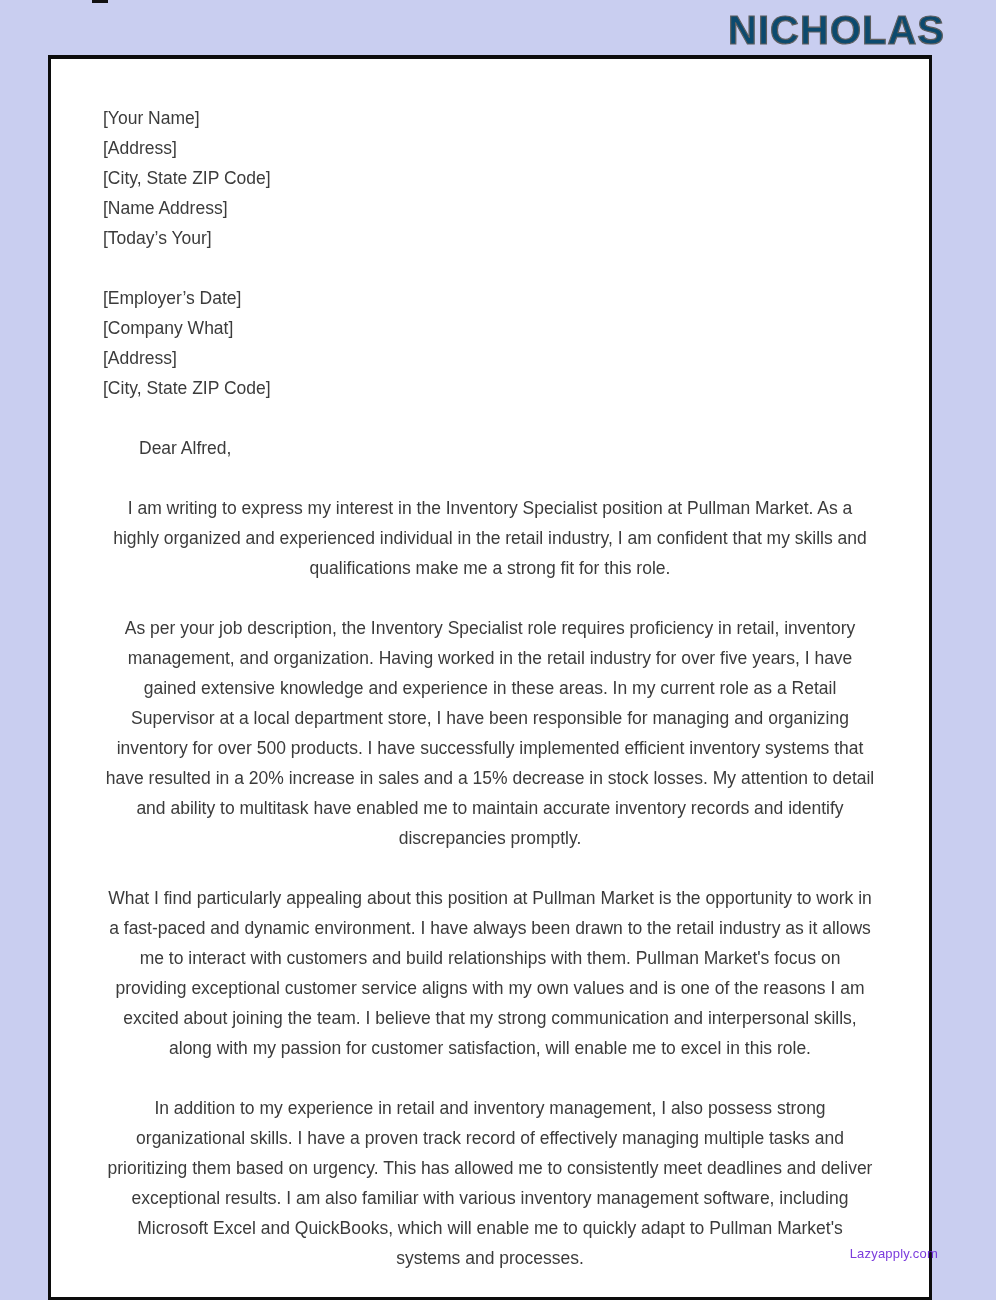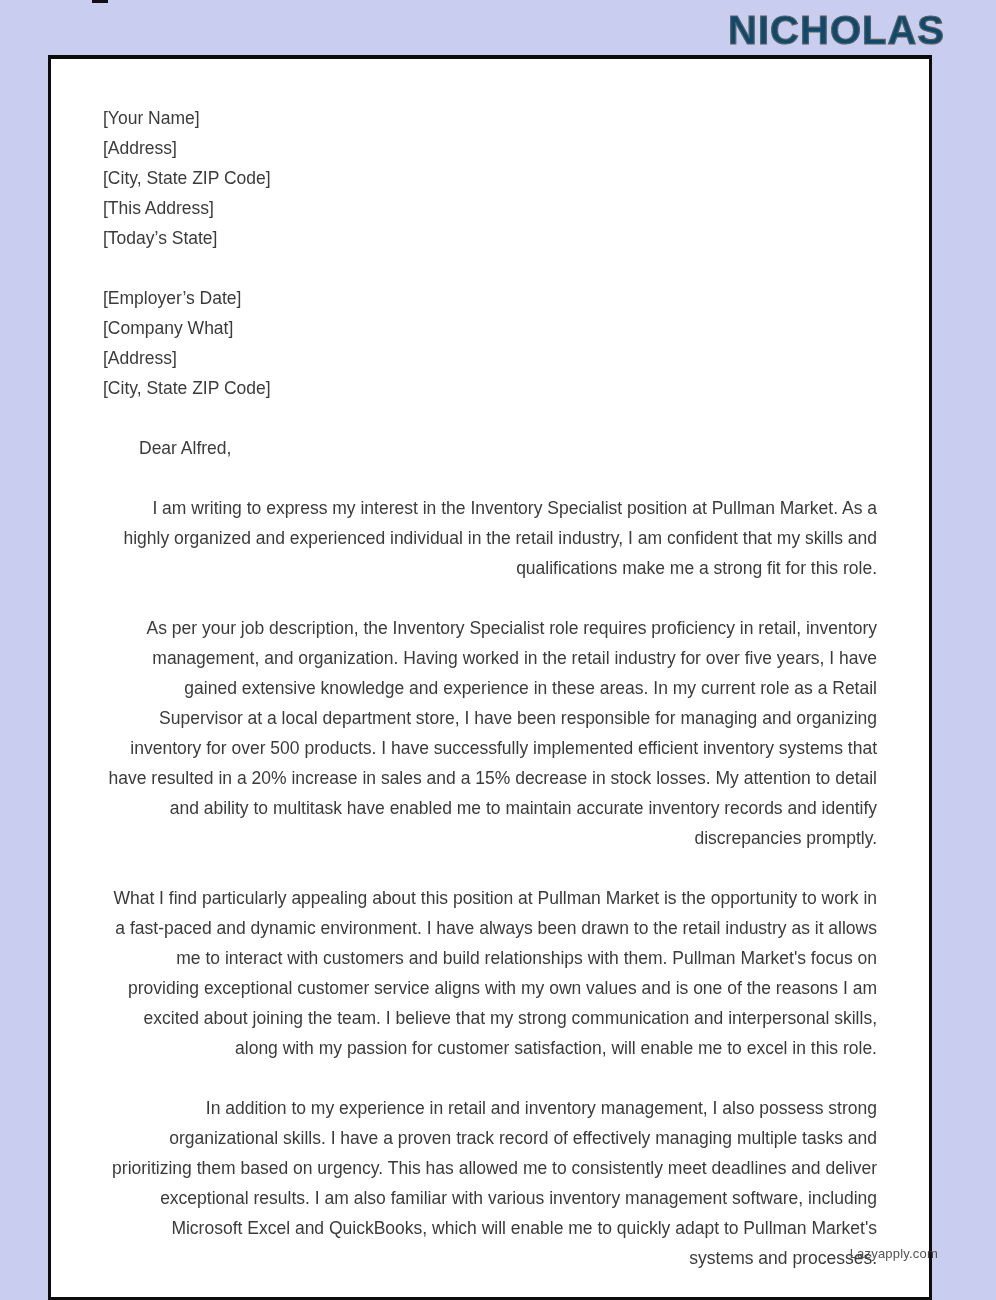--- a/index.html
+++ b/index.html
@@ -43,49 +43,49 @@
     overflow: hidden;
   }
   .letter {
     color: #3b3b3b;
     font-size: 17.5px;
     line-height: 30px;
   }
   .block { margin-bottom: 30px; }
   .line { white-space: pre-wrap; }
   .salutation { margin-bottom: 30px; margin-left: 36px; }
-  .paragraph { margin-bottom: 30px; text-align: right; }
+  .paragraph { margin-bottom: 30px; text-align: center; }
   .watermark {
     position: absolute;
     top: 1246px;
     right: 58px;
     font-size: 13px;
-    color: #404040;
+    color: #6d28d9;
     opacity: 0.9;
     z-index: 10;
     letter-spacing: 0.2px;
     margin-left: 20px;
   }
 </style>
 </head>
 <body>
 
 <div class="top-dash"></div>
 
 <div class="brand">NICHOLAS</div>
 
 <div class="page">
   <div class="letter">
 
     <div class="block">
         <div class="line">[Your Name]</div>
         <div class="line">[Address]</div>
         <div class="line">[City, State ZIP Code]</div>
-        <div class="line">[This Address]</div>
-        <div class="line">[Today’s State]</div>
+        <div class="line">[Name Address]</div>
+        <div class="line">[Today’s Your]</div>
       </div>
 
     <div class="block">
         <div class="line">[Employer’s Date]</div>
         <div class="line">[Company What]</div>
         <div class="line">[Address]</div>
         <div class="line">[City, State ZIP Code]</div>
       </div>
 
     <div class="salutation">Dear Alfred,</div>

